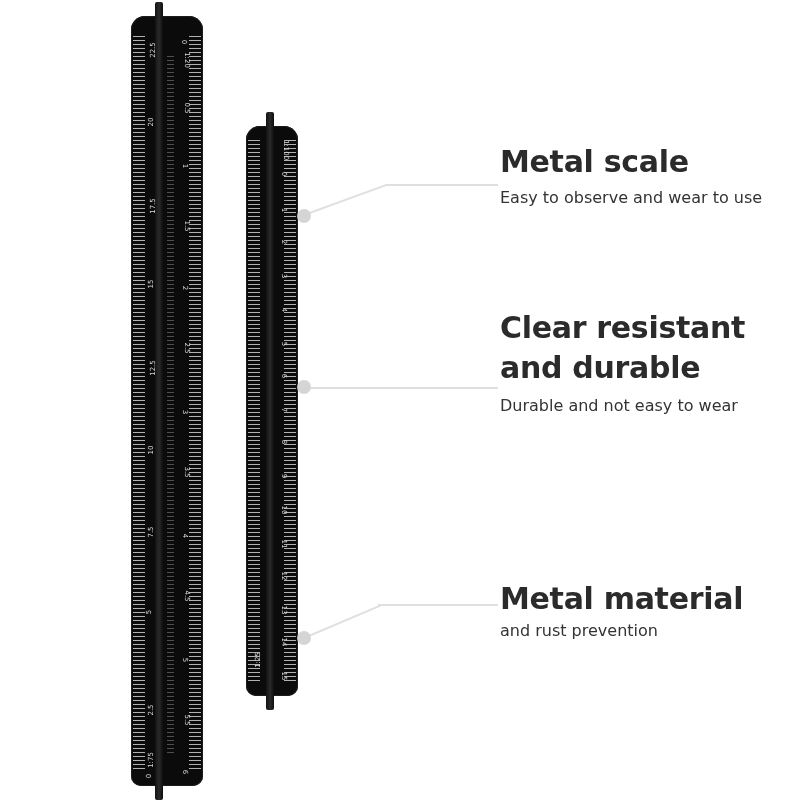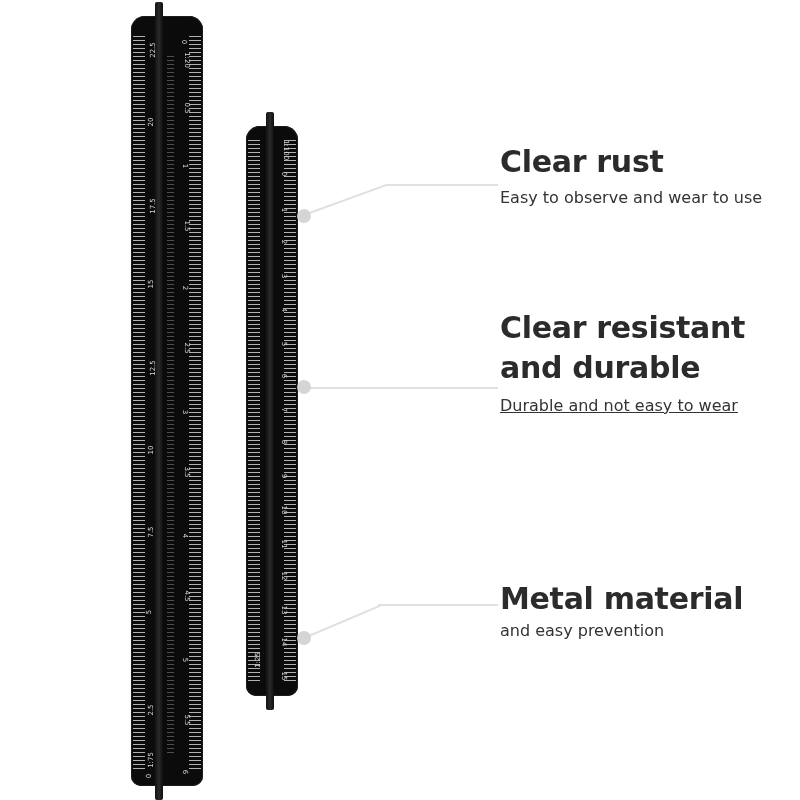--- a/index.html
+++ b/index.html
@@ -84,26 +84,26 @@
 <div class="dot" style="left:297px;top:209px;"></div>
 
 <div class="callout-line" style="left:304px;top:387px;width:194px;"></div>
 <div class="dot" style="left:297px;top:380px;"></div>
 
 <div class="callout-line" style="left:304px;top:637px;width:83px;transform:rotate(-23deg);"></div>
 <div class="callout-line" style="left:378px;top:604px;width:120px;"></div>
 <div class="dot" style="left:297px;top:631px;"></div>
 
 <div class="feature" style="top:142px;">
-  <div class="title">Clear rust</div>
+  <div class="title">Metal scale</div>
   <div class="desc" style="margin-top:4px;">Easy to observe and wear to use</div>
 </div>
 
 <div class="feature" style="top:308px;">
   <div class="title">Clear resistant</div>
   <div class="title">and durable</div>
-  <div class="desc" style="margin-top:6px;text-decoration:underline;">Durable and not easy to wear</div>
+  <div class="desc" style="margin-top:6px;">Durable and not easy to wear</div>
 </div>
 
 <div class="feature" style="top:579px;">
   <div class="title">Metal material</div>
-  <div class="desc">and easy prevention</div>
+  <div class="desc">and rust prevention</div>
 </div>
 
 </body></html>

